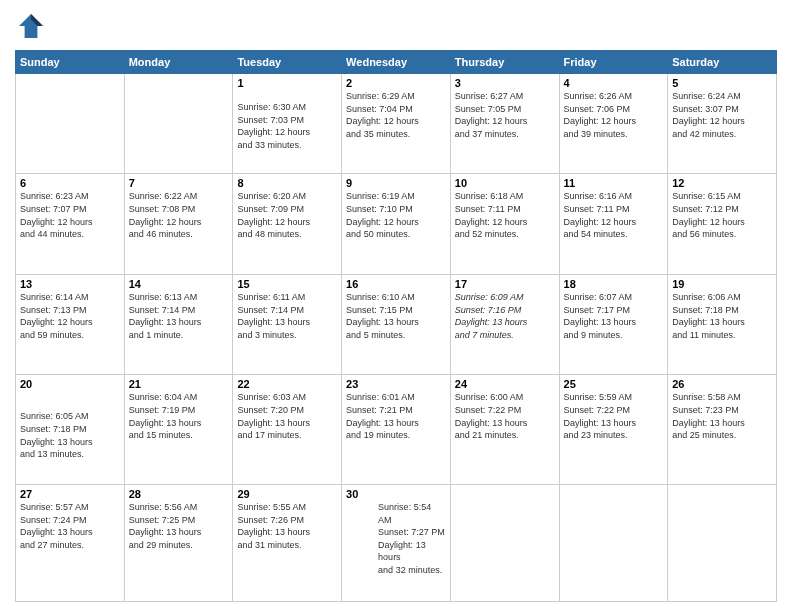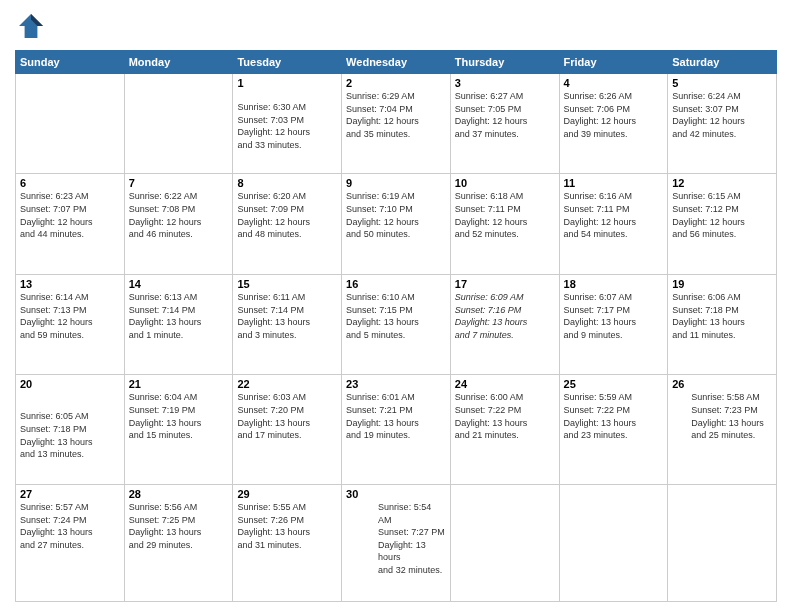--- a/index.html
+++ b/index.html
@@ -305,21 +305,21 @@
           </td>
           <td>
             <span class="day-num">25</span>
             <div class="day-info" style="white-space: pre-line;">Sunrise: 5:59 AM
 Sunset: 7:22 PM
 Daylight: 13 hours
 and 23 minutes.</div>
           </td>
           <td>
             <span class="day-num">26</span>
-            <div class="day-info" style="white-space: pre-line; margin-left: 19px;">Sunrise: 5:58 AM
+            <div class="day-info" style="white-space: pre-line;">Sunrise: 5:58 AM
 Sunset: 7:23 PM
 Daylight: 13 hours
 and 25 minutes.</div>
           </td>
         </tr>
         <tr>
           <td>
             <span class="day-num">27</span>
             <div class="day-info" style="white-space: pre-line;">Sunrise: 5:57 AM
 Sunset: 7:24 PM

